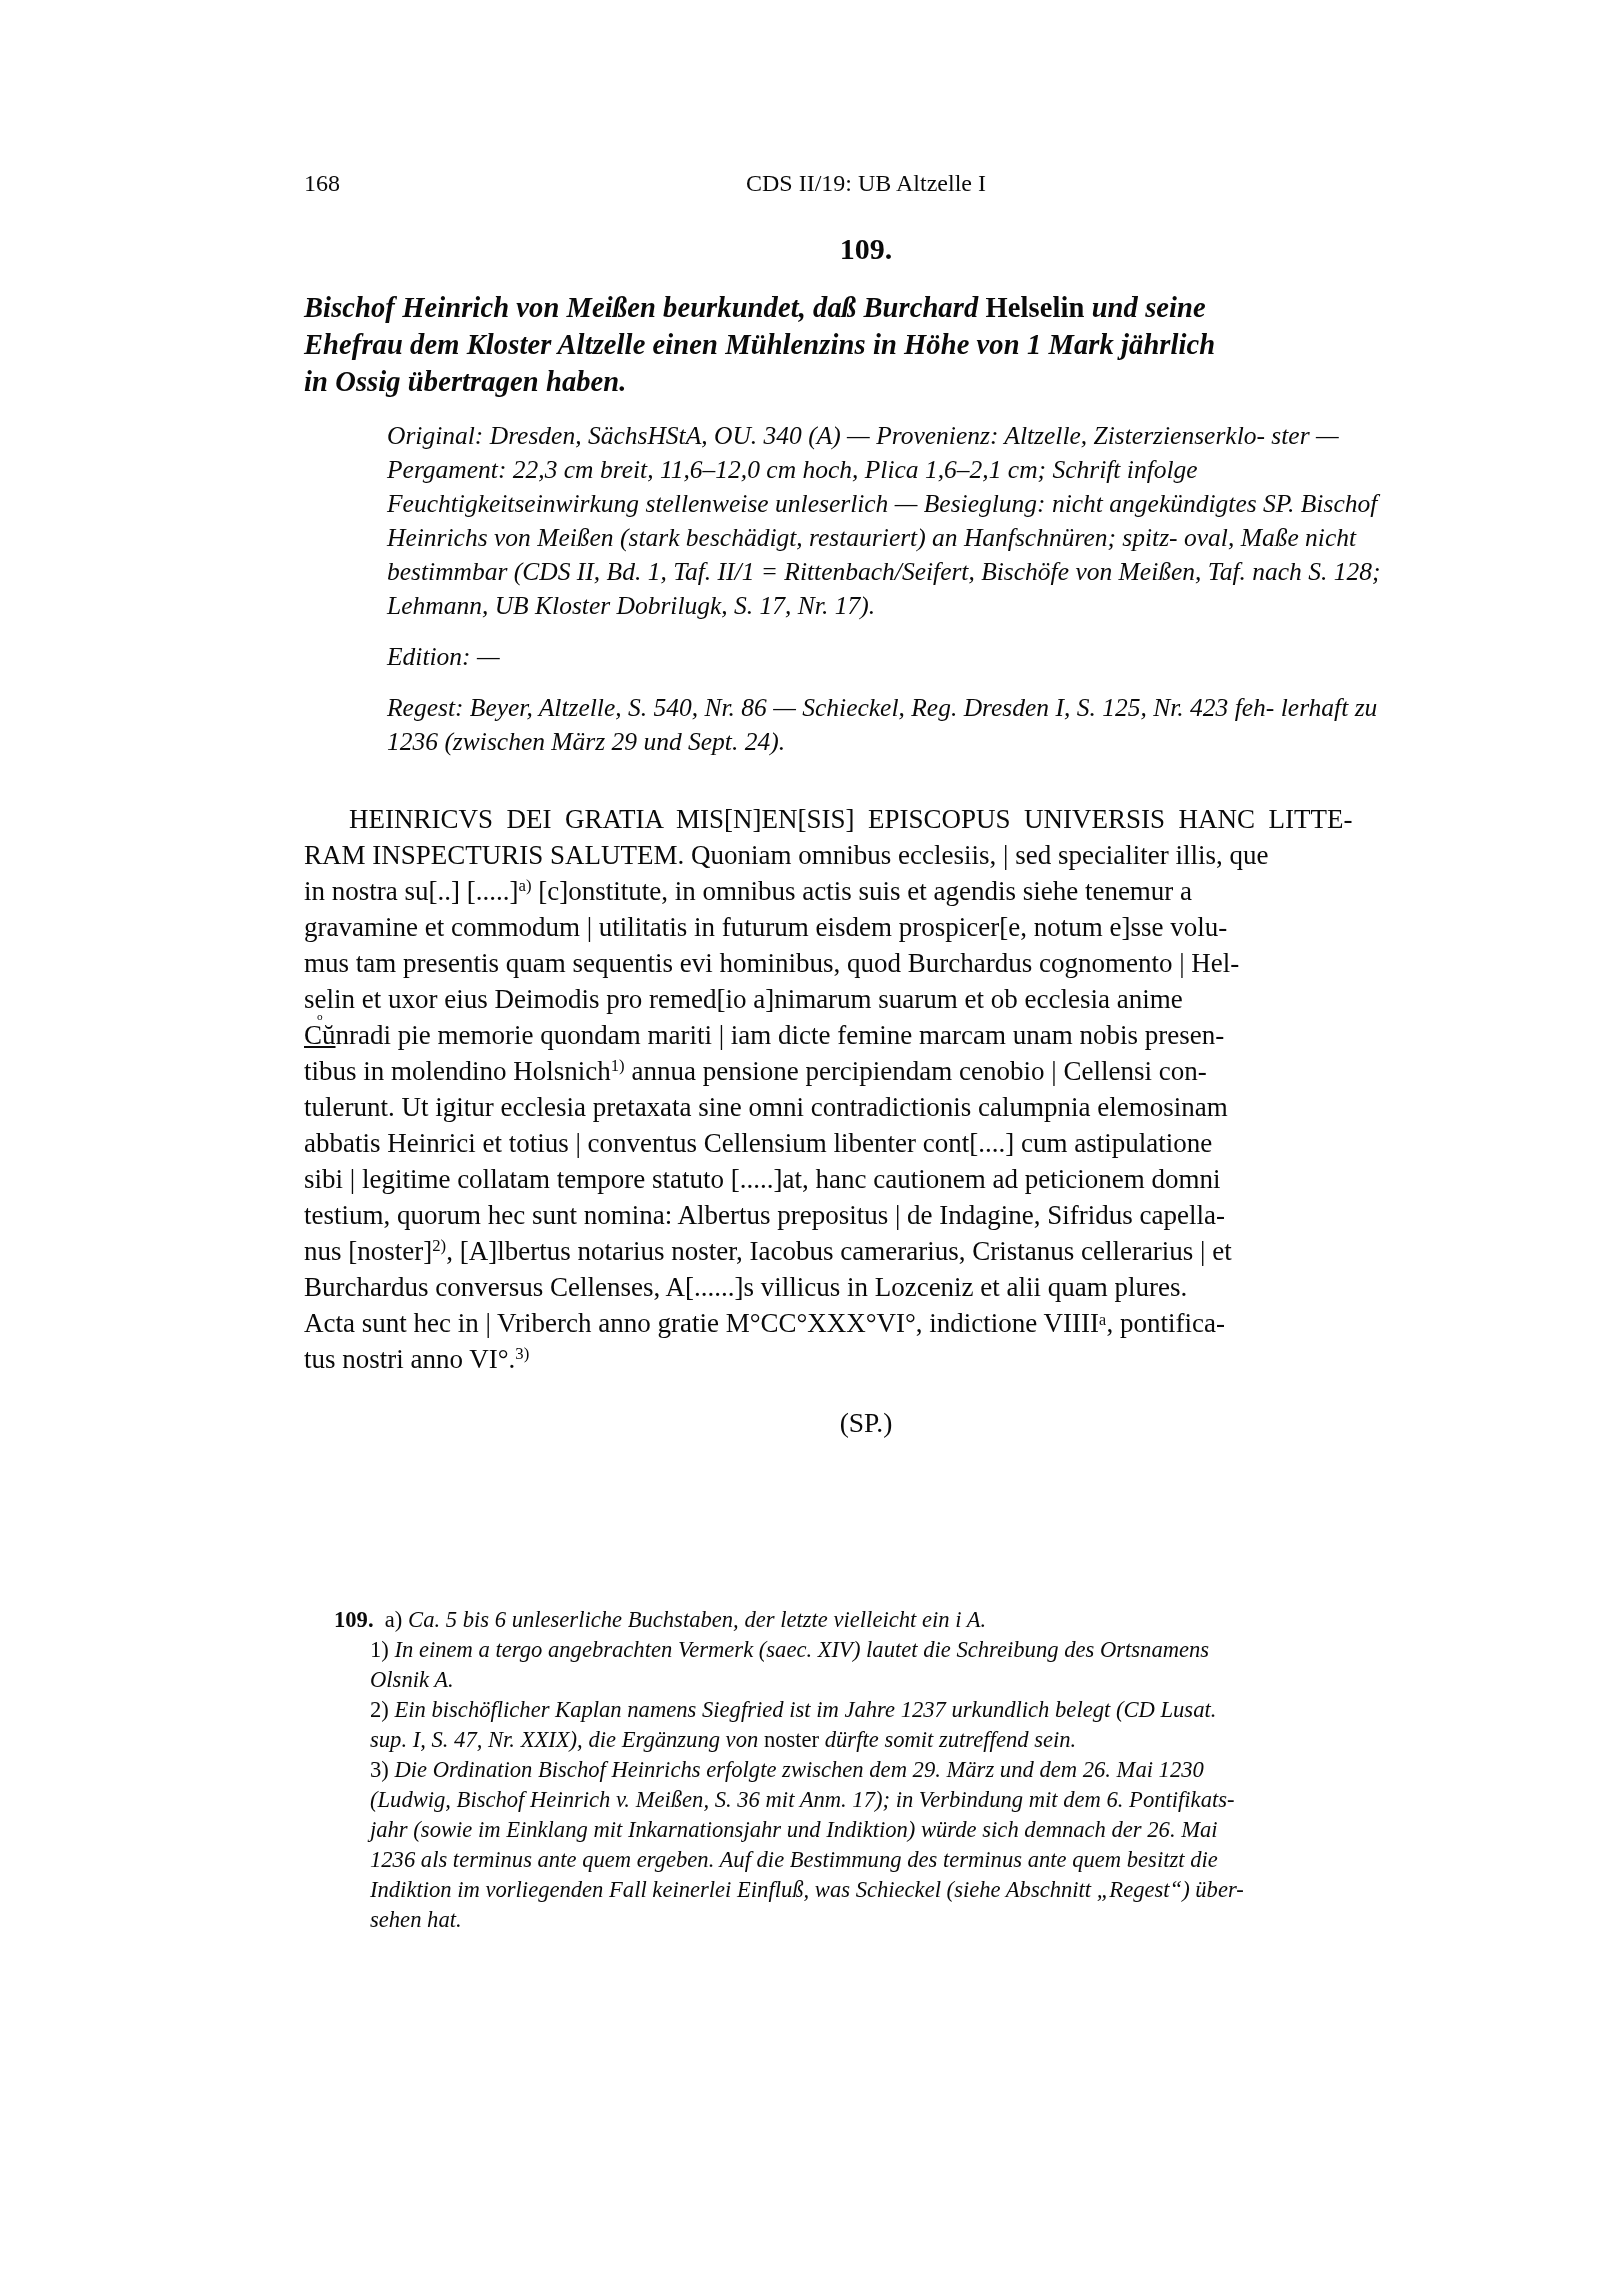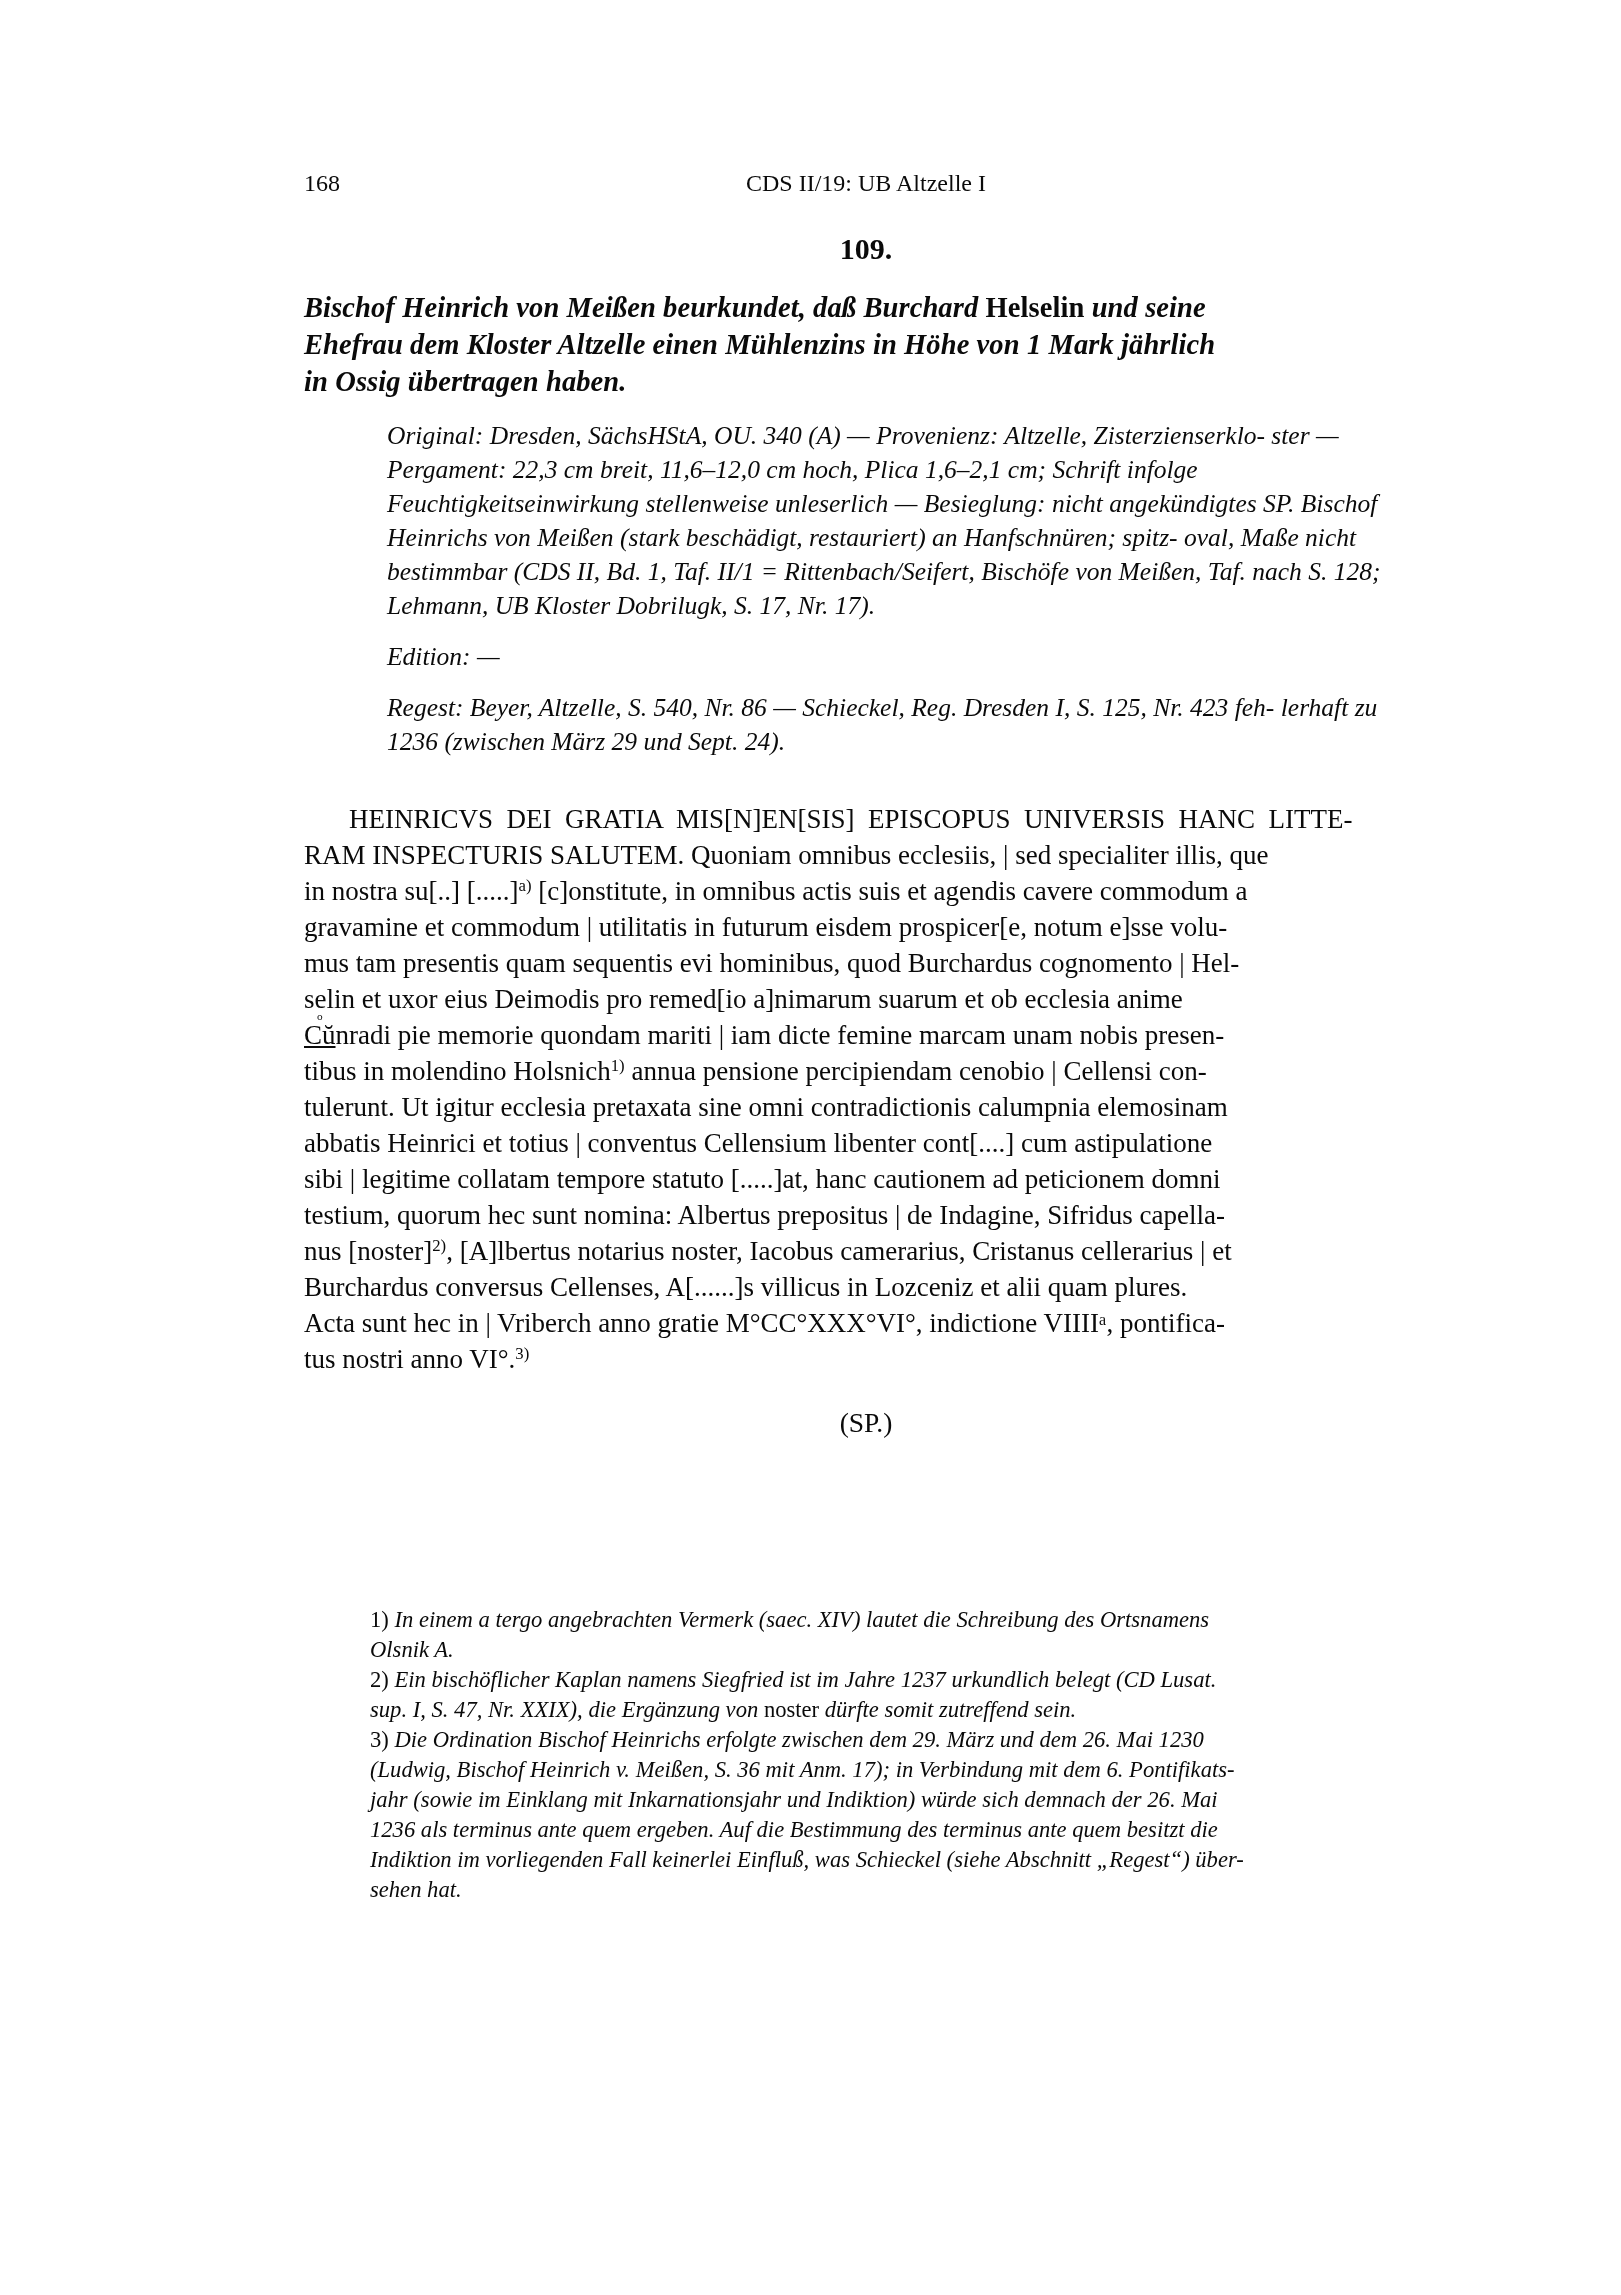--- a/index.html
+++ b/index.html
@@ -144,41 +144,42 @@
       <p>Edition: —</p>
       <p>
         <span>Regest: Beyer, Altzelle, S. 540, Nr. 86 — Schieckel, Reg. Dresden I, S. 125, Nr. 423 feh-</span>
         <span>lerhaft zu 1236 (zwischen März 29 und Sept. 24).</span>
       </p>
     </div>
 
     <div class="maintext">
       <span class="ln indent">HEINRICVS  DEI  GRATIA  MIS[N]EN[SIS]  EPISCOPUS  UNIVERSIS  HANC  LITTE-</span>
       <span class="ln">RAM INSPECTURIS SALUTEM. Quoniam omnibus ecclesiis, | sed specialiter illis, que</span>
-      <span class="ln"><span>in nostra su[..] [.....]</span><sup class="note">a)</sup><span> [c]onstitute, in omnibus actis suis et agendis cavere commodum a</span></span>
+      <span class="ln"><span>in nostra su[..] [.....]</span><sup class="note">a)</sup><span> [c]onstitute, in omnibus actis suis et agendis siehe tenemur a</span></span>
       <span class="ln">gravamine et commodum | utilitatis in futurum eisdem prospicer[e, notum e]sse volu-</span>
       <span class="ln">mus tam presentis quam sequentis evi hominibus, quod Burchardus cognomento | Hel-</span>
       <span class="ln">selin et uxor eius Deimodis pro remed[io a]nimarum suarum et ob ecclesia anime</span>
       <span class="ln"><span class="uring">Cŭ<span class="ring">o</span></span><span>nradi pie memorie quondam mariti | iam dicte femine marcam unam nobis presen-</span></span>
       <span class="ln"><span>tibus in molendino Holsnich</span><sup class="note">1)</sup><span> annua pensione percipiendam cenobio | Cellensi con-</span></span>
       <span class="ln">tulerunt. Ut igitur ecclesia pretaxata sine omni contradictionis calumpnia elemosinam</span>
       <span class="ln">abbatis Heinrici et totius | conventus Cellensium libenter cont[....] cum astipulatione</span>
       <span class="ln">sibi | legitime collatam tempore statuto [.....]at, hanc cautionem ad peticionem domni</span>
       <span class="ln">testium, quorum hec sunt nomina: Albertus prepositus | de Indagine, Sifridus capella-</span>
       <span class="ln"><span>nus [noster]</span><sup class="note">2)</sup><span>, [A]lbertus notarius noster, Iacobus camerarius, Cristanus cellerarius | et</span></span>
       <span class="ln">Burchardus conversus Cellenses, A[......]s villicus in Lozceniz et alii quam plures.</span>
       <span class="ln">Acta sunt hec in | Vriberch anno gratie M°CC°XXX°VI°, indictione VIIIIᵃ, pontifica-</span>
       <span class="ln"><span>tus nostri anno VI°.</span><sup class="note">3)</sup></span>
     </div>
 
     <div class="sp">(SP.)</div>
 
   </div>
 
   <div class="footnotes">
+    <span class="fn"><span class="fnlabel">109.</span><span class="up">&nbsp; </span><span class="up">a)</span><span> </span><span>Ca. 5 bis 6 unleserliche Buchstaben, der letzte vielleicht ein i A.</span></span>
 
     <span class="fn hang"><span class="up">1)</span><span> </span><span>In einem a tergo angebrachten Vermerk (saec. XIV) lautet die Schreibung des Ortsnamens</span></span>
     <span class="fn hang"><span>Olsnik A.</span></span>
 
     <span class="fn hang"><span class="up">2)</span><span> </span><span>Ein bischöflicher Kaplan namens Siegfried ist im Jahre 1237 urkundlich belegt (CD Lusat.</span></span>
     <span class="fn hang"><span>sup. I, S. 47, Nr. XXIX), die Ergänzung von </span><span class="up">noster</span><span> dürfte somit zutreffend sein.</span></span>
 
     <span class="fn hang"><span class="up">3)</span><span> </span><span>Die Ordination Bischof Heinrichs erfolgte zwischen dem 29. März und dem 26. Mai 1230</span></span>
     <span class="fn hang">(Ludwig, Bischof Heinrich v. Meißen, S. 36 mit Anm. 17); in Verbindung mit dem 6. Pontifikats-</span>
     <span class="fn hang">jahr (sowie im Einklang mit Inkarnationsjahr und Indiktion) würde sich demnach der 26. Mai</span>

